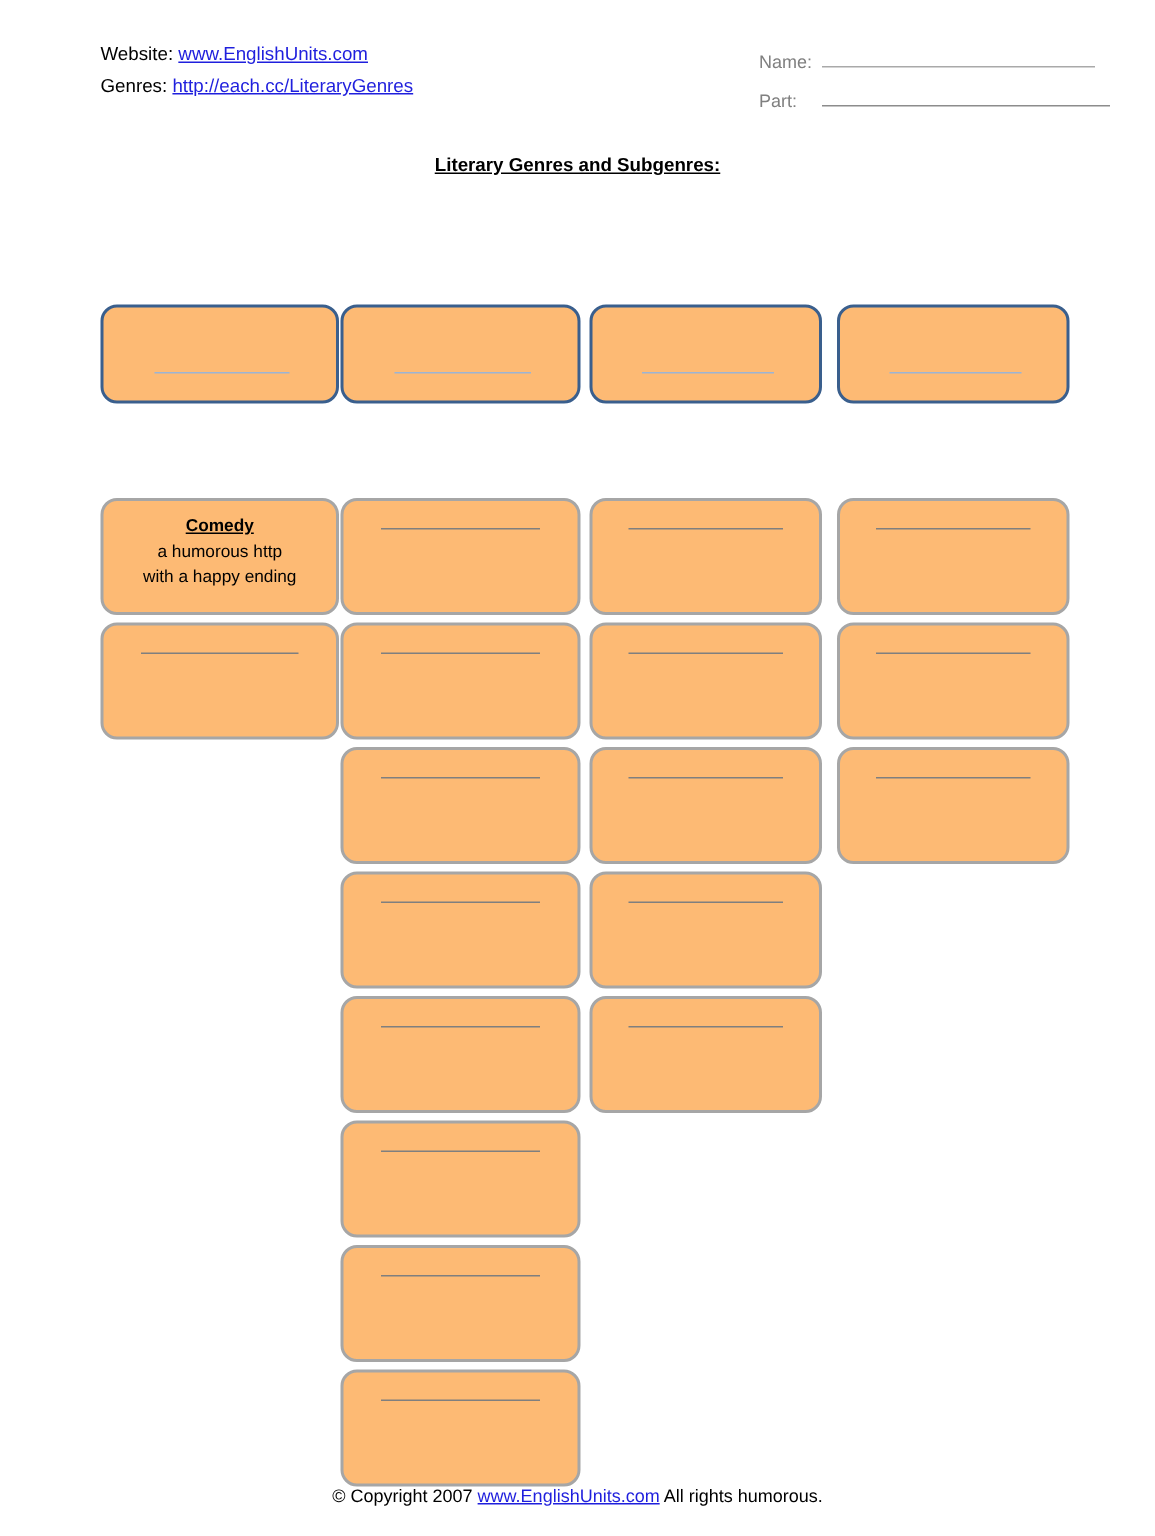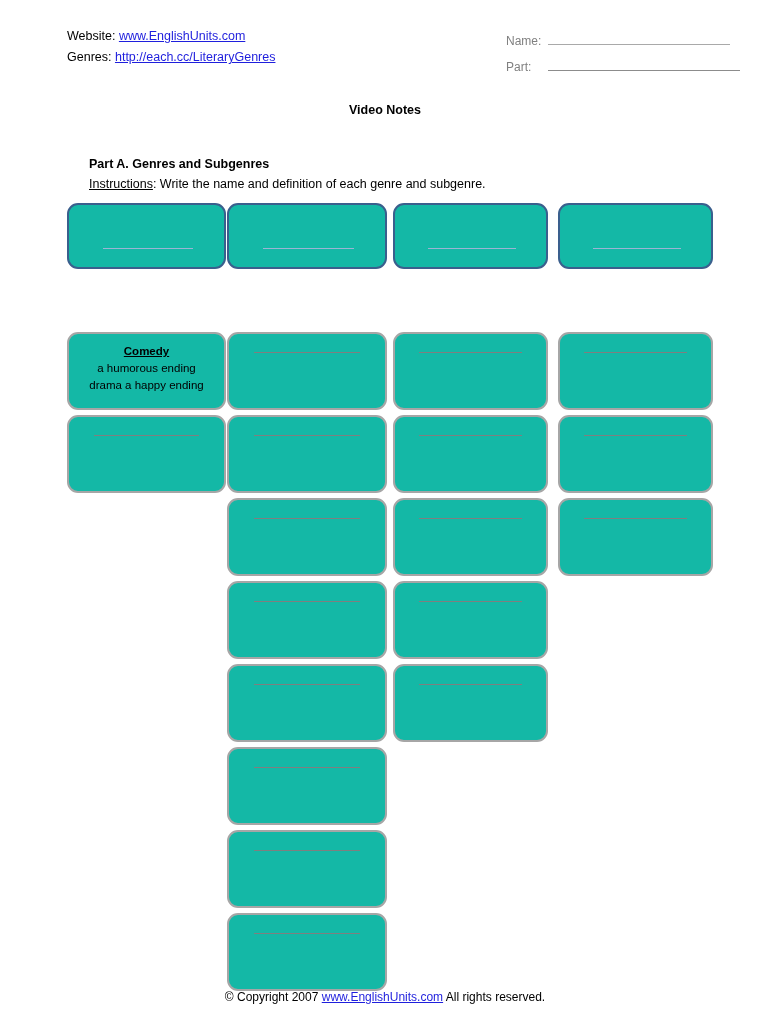--- a/index.html
+++ b/index.html
@@ -79,21 +79,21 @@
     line-height: 20px;
   }
   .parta-heading { font-weight: bold; }
   .parta-instructions { font-weight: normal; }
   .underline { text-decoration: underline; }
 
   
   .box {
     position: absolute;
     box-sizing: border-box;
-    background: #14b8a6;
+    background: #fdba74;
     border-radius: 11px;
   }
   .box.blue {
     border: 2px solid #3a5f8d;
   }
   .box.grey {
     border: 2px solid #a6a6a6;
   }
 
   .blank-line {
@@ -154,47 +154,41 @@
       <span class="field-label">Name:</span>
       <span class="field-rule rule-name"></span>
     </div>
     <div class="field-row">
       <span class="field-label">Part:</span>
       <span class="field-rule rule-date"></span>
     </div>
   </div>
 
   <div class="title-block">
-    <div class="title-line2">Video Notes</div>
-  </div>
-
-  <div class="parta">
-    <div class="parta-heading">Part A. Genres and Subgenres</div>
-    <div class="parta-instructions">
-      <span class="underline">Instructions</span><span>: Write the name and definition of each genre and subgenre.</span>
-    </div>
-  </div>
+    <div class="title-line1">Literary Genres and Subgenres:</div>
+  </div>
+
 
   <div id="genre-row">
       <div class="box blue" style="left: 67px; top: 203px; width: 159px; height: 66px;">
         <div class="blank-line" style="left: 22%; width: 58%; top: 43px;"></div>
       </div>
       <div class="box blue" style="left: 227px; top: 203px; width: 160px; height: 66px;">
         <div class="blank-line" style="left: 22%; width: 58%; top: 43px;"></div>
       </div>
       <div class="box blue" style="left: 393px; top: 203px; width: 155px; height: 66px;">
         <div class="blank-line" style="left: 22%; width: 58%; top: 43px;"></div>
       </div>
       <div class="box blue" style="left: 558px; top: 203px; width: 155px; height: 66px;">
         <div class="blank-line" style="left: 22%; width: 58%; top: 43px;"></div>
       </div>
     </div>
   <div id="subgenre-grid">
       <div class="box grey" style="left: 67px; top: 332px; width: 159px; height: 78px;">
-        <div class="filled-content"><span class="filled-term">Comedy</span><br><span class="filled-def">a humorous ending</span><span class="filled-def">drama a happy ending</span></div>
+        <div class="filled-content"><span class="filled-term">Comedy</span><br><span class="filled-def">a humorous http</span><span class="filled-def">with a happy ending</span></div>
       </div>
       <div class="box grey" style="left: 227px; top: 332px; width: 160px; height: 78px;">
         <div class="blank-line" style="left: 16%; width: 68%; top: 18px;"></div>
       </div>
       <div class="box grey" style="left: 393px; top: 332px; width: 155px; height: 78px;">
         <div class="blank-line" style="left: 16%; width: 68%; top: 18px;"></div>
       </div>
       <div class="box grey" style="left: 558px; top: 332px; width: 155px; height: 78px;">
         <div class="blank-line" style="left: 16%; width: 68%; top: 18px;"></div>
       </div>
@@ -236,16 +230,16 @@
       </div>
       <div class="box grey" style="left: 227px; top: 830px; width: 160px; height: 78px;">
         <div class="blank-line" style="left: 16%; width: 68%; top: 18px;"></div>
       </div>
       <div class="box grey" style="left: 227px; top: 913px; width: 160px; height: 78px;">
         <div class="blank-line" style="left: 16%; width: 68%; top: 18px;"></div>
       </div>
     </div>
 
   <div class="footer">
-    <span>© Copyright  2007 </span><a class="link" href="#">www.EnglishUnits.com</a><span>  All rights reserved.</span>
+    <span>© Copyright  2007 </span><a class="link" href="#">www.EnglishUnits.com</a><span>  All rights humorous.</span>
   </div>
 
 </div>
 
 </body></html>

